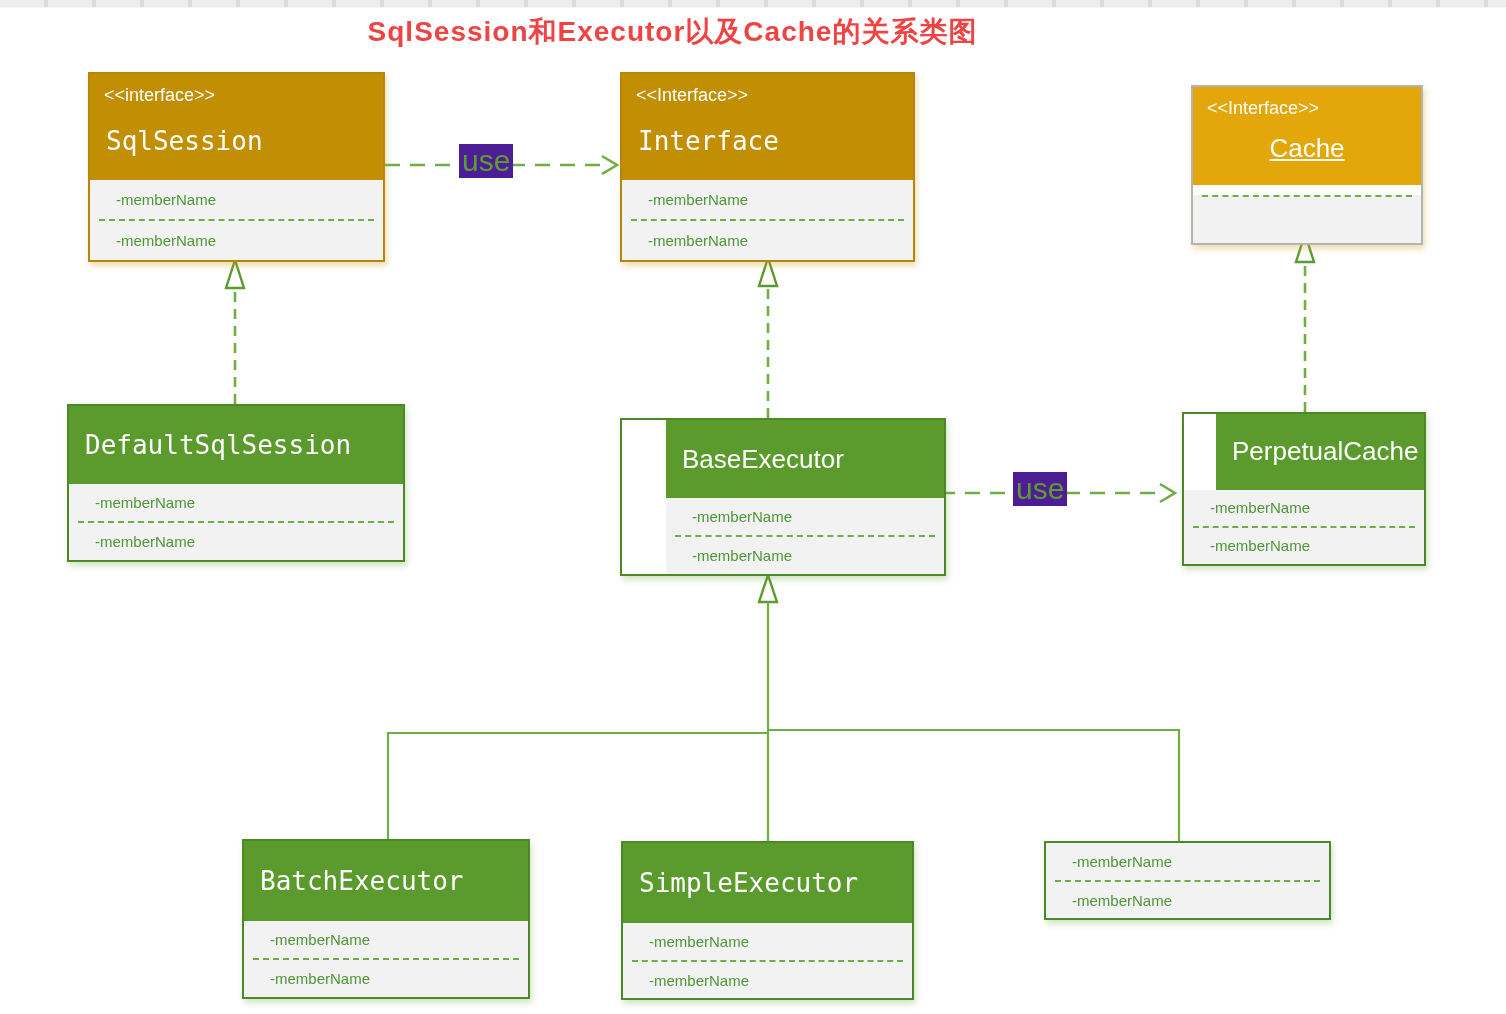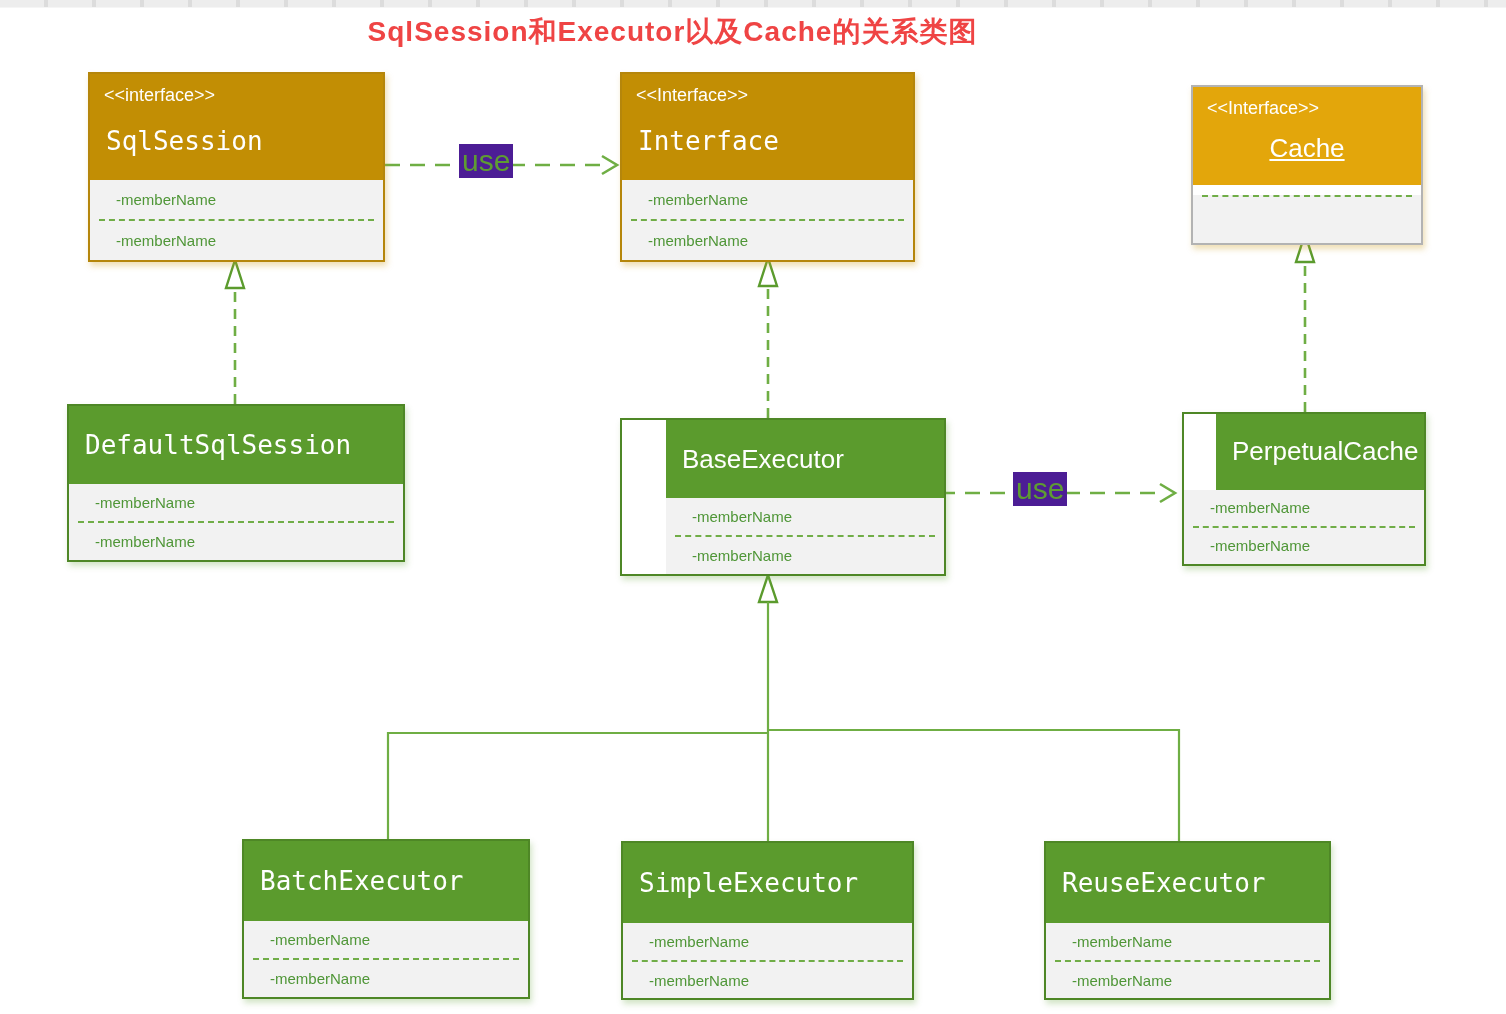--- a/index.html
+++ b/index.html
@@ -163,23 +163,20 @@
       <div class="cname mono" style="top:25px;">SimpleExecutor</div>
     </div>
     <div class="body" style="height:75px;">
       <div class="member">-memberName</div>
       <div class="sep"></div>
       <div class="member">-memberName</div>
     </div>
   </div>
 
   <div class="uml-box greenbox" style="left:1044px;top:841px;width:287px;">
-    <div class="hdr" style="height:80px;">
-      <div class="cname mono" style="top:25px;">ReuseExecutor</div>
-    </div>
     <div class="body" style="height:75px;">
       <div class="member">-memberName</div>
       <div class="sep"></div>
       <div class="member">-memberName</div>
     </div>
   </div>
 
 </div>
 
 </body></html>

